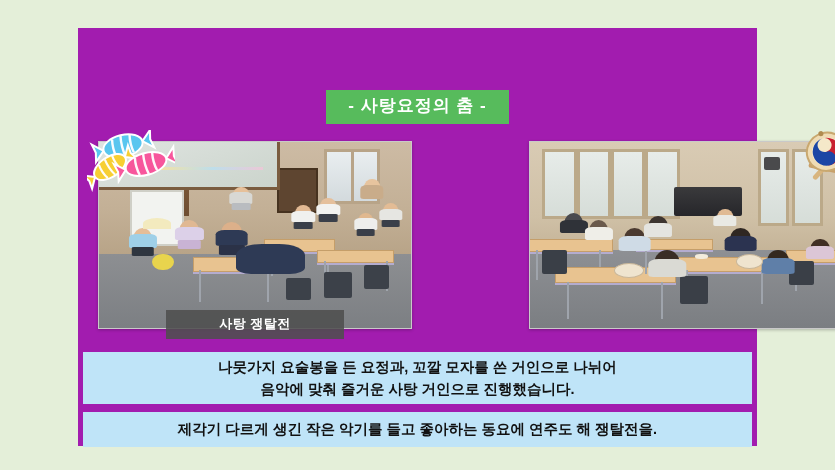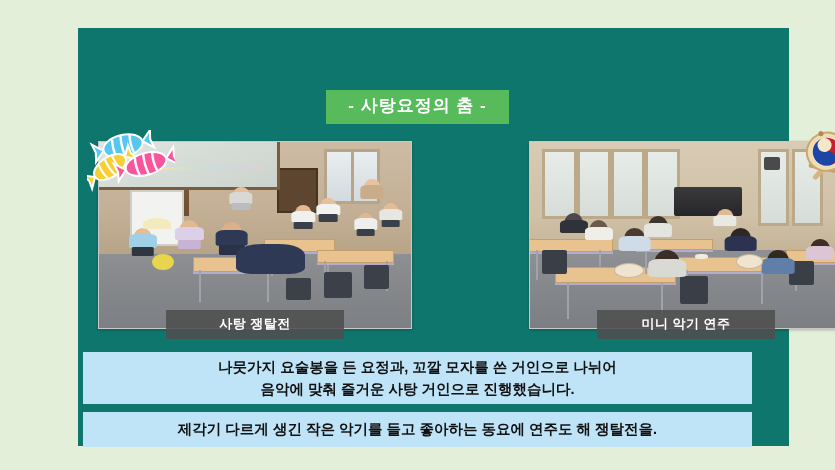--- a/index.html
+++ b/index.html
@@ -15,22 +15,21 @@
     position: relative;
   }
 
   
   .slide-card {
     position: absolute;
     left: 78px;
     top: 28px;
     width: 679px;
     height: 418px;
-    background: #0f766e;
-    padding-left: 32px;
+    background: #a21caf;
   }
 
   
   .title-wrap {
     position: absolute;
     left: 0;
     top: 62px;
     width: 679px;
     text-align: center;
   }
@@ -359,21 +358,20 @@
             <rect x="10" y="36" width="30" height="5" rx="2.5" fill="#d8b57f" transform="rotate(-30 25 38)"></rect>
             <ellipse cx="33" cy="24" rx="20" ry="19" fill="#efdcb4" stroke="#c9a86f" stroke-width="2"></ellipse>
             <ellipse cx="33" cy="24" rx="15" ry="14" fill="#f5e8c9"></ellipse>
             <path d="M33 10 a11 11 0 0 1 0 28 a7 7 0 0 1 0 -14 a7 7 0 0 0 0 -14 z" fill="#c8202f"></path>
             <path d="M33 10 a11 11 0 0 0 0 28 a7 7 0 0 0 0 -14 a7 7 0 0 1 0 -14 z" fill="#1c46a5"></path>
             <circle cx="33" cy="5" r="2.5" fill="#b08b4f"></circle>
           </g>
         </svg>
       </div>
 
-      <div class="photo-caption">미니 악기 연주</div>
     </div>
   </div>
 
   <div class="textbox textbox-1">
     <span class="tline">나뭇가지 요술봉을 든 요정과, 꼬깔 모자를 쓴 거인으로 나뉘어</span>
     <span class="tline">음악에 맞춰 즐거운 사탕 거인으로 진행했습니다.</span>
   </div>
 
   <div class="textbox textbox-2">
     <span class="tline">제각기 다르게 생긴 작은 악기를 들고 좋아하는 동요에 연주도 해 쟁탈전을.</span>

